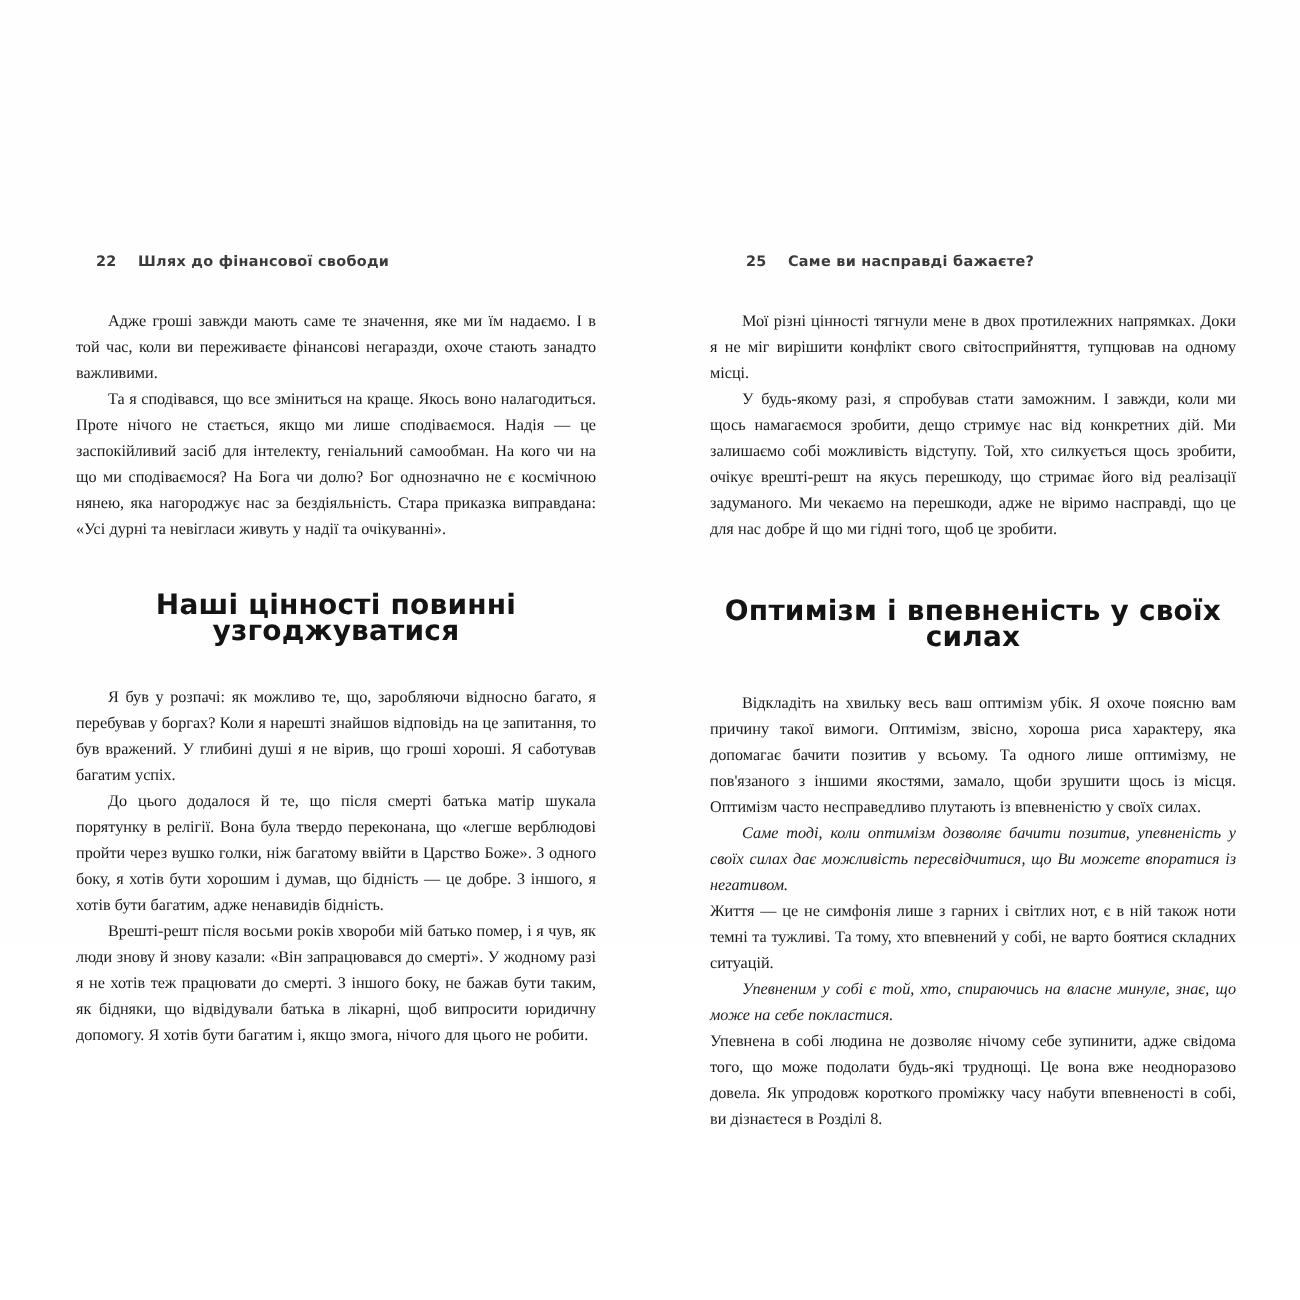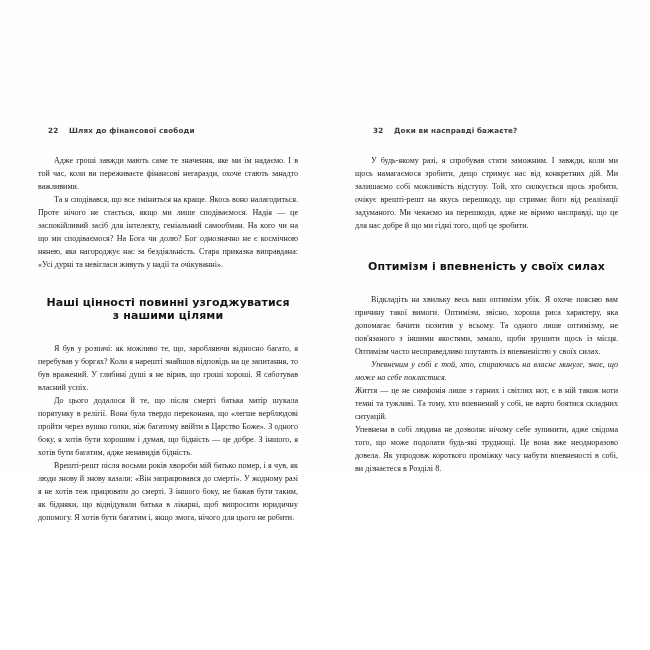--- a/index.html
+++ b/index.html
@@ -78,21 +78,21 @@
   }
   p.para.noindent {
     text-indent: 0;
   }
   p.para.italic {
     font-style: italic;
   }
 
   .section-heading {
     font-family: "DejaVu Sans", "Liberation Sans", sans-serif;
-    font-size: 11px;
+    font-size: 14px;
     font-weight: 700;
     text-align: center;
     line-height: 12.6px;
     color: #141414;
     letter-spacing: 0.1px;
   }
   .heading-block {
     margin-top: 26px;
     margin-bottom: 19px;
   }
@@ -115,55 +115,56 @@
 
     <div class="body-col">
 
       <p class="para">Адже гроші завжди мають саме те значення, яке ми їм надаємо. І в той час, коли ви переживаєте фінансові негаразди, охоче стають занадто важливими.</p>
 
       <p class="para">Та я сподівався, що все зміниться на краще. Якось воно налагодиться. Проте нічого не стається, якщо ми лише сподіваємося. Надія — це заспокійливий засіб для інтелекту, геніальний самообман. На кого чи на що ми сподіваємося? На Бога чи долю? Бог однозначно не є космічною нянею, яка нагороджує нас за бездіяльність. Стара приказка виправдана: «Усі дурні та невігласи живуть у надії та очікуванні».</p>
 
       <div class="heading-block">
         <div class="section-heading">
           <span class="heading-line">Наші цінності повинні узгоджуватися</span>
-          <span class="heading-line">з нашими цілями</span>
         </div>
       </div>
 
-      <p class="para">Я був у розпачі: як можливо те, що, заробляючи відносно багато, я перебував у боргах? Коли я нарешті знайшов відповідь на це запитання, то був вражений. У глибині душі я не вірив, що гроші хороші. Я саботував власний успіх.</p>
+      <p class="para">Я був у розпачі: як можливо те, що, заробляючи відносно багато, я перебував у боргах? Коли я нарешті знайшов відповідь на це запитання, то був вражений. У глибині душі я не вірив, що гроші хороші. Я саботував багатим успіх.</p>
 
       <p class="para">До цього додалося й те, що після смерті батька матір шукала порятунку в релігії. Вона була твердо переконана, що «легше верблюдові пройти через вушко голки, ніж багатому ввійти в Царство Боже». З одного боку, я хотів бути хорошим і думав, що бідність — це добре. З іншого, я хотів бути багатим, адже ненавидів бідність.</p>
 
       <p class="para">Врешті-решт після восьми років хвороби мій батько помер, і я чув, як люди знову й знову казали: «Він запрацювався до смерті». У жодному разі я не хотів теж працювати до смерті. З іншого боку, не бажав бути таким, як бідняки, що відвідували батька в лікарні, щоб випросити юридичну допомогу. Я хотів бути багатим і, якщо змога, нічого для цього не робити.</p>
 
     </div>
   </div>
 
   <div class="page page-right">
 
     <div class="running-head">
-      <span class="folio">32</span><span class="rh-title">Доки ви насправді бажаєте?</span>
+      <span class="folio">25</span><span class="rh-title">Саме ви насправді бажаєте?</span>
     </div>
 
     <div class="body-col">
 
+      <p class="para">Мої різні цінності тягнули мене в двох протилежних напрямках. Доки я не міг вирішити конфлікт свого світосприйняття, тупцював на одному місці.</p>
 
       <p class="para">У будь-якому разі, я спробував стати заможним. І завжди, коли ми щось намагаємося зробити, дещо стримує нас від конкретних дій. Ми залишаємо собі можливість відступу. Той, хто силкується щось зробити, очікує врешті-решт на якусь перешкоду, що стримає його від реалізації задуманого. Ми чекаємо на перешкоди, адже не віримо насправді, що це для нас добре й що ми гідні того, щоб це зробити.</p>
 
       <div class="heading-block-right">
         <div class="section-heading">
           <span class="heading-line">Оптимізм і впевненість у своїх силах</span>
         </div>
       </div>
 
       <p class="para">Відкладіть на хвильку весь ваш оптимізм убік. Я охоче поясню вам причину такої вимоги. Оптимізм, звісно, хороша риса характеру, яка допомагає бачити позитив у всьому. Та одного лише оптимізму, не пов'язаного з іншими якостями, замало, щоби зрушити щось із місця. Оптимізм часто несправедливо плутають із впевненістю у своїх силах.</p>
 
+      <p class="para italic">Саме тоді, коли оптимізм дозволяє бачити позитив, упевненість у своїх силах дає можливість пересвідчитися, що Ви можете впоратися із негативом.</p>
+
+      <p class="para noindent">Життя — це не симфонія лише з гарних і світлих нот, є в ній також ноти темні та тужливі. Та тому, хто впевнений у собі, не варто боятися складних ситуацій.</p>
 
       <p class="para italic">Упевненим у собі є той, хто, спираючись на власне минуле, знає, що може на себе покластися.</p>
-
-      <p class="para noindent">Життя — це не симфонія лише з гарних і світлих нот, є в ній також ноти темні та тужливі. Та тому, хто впевнений у собі, не варто боятися складних ситуацій.</p>
 
       <p class="para noindent">Упевнена в собі людина не дозволяє нічому себе зупинити, адже свідома того, що може подолати будь-які труднощі. Це вона вже неодноразово довела. Як упродовж короткого проміжку часу набути впевненості в собі, ви дізнаєтеся в Розділі 8.</p>
 
     </div>
   </div>
 
 </div>
 
 </body></html>

